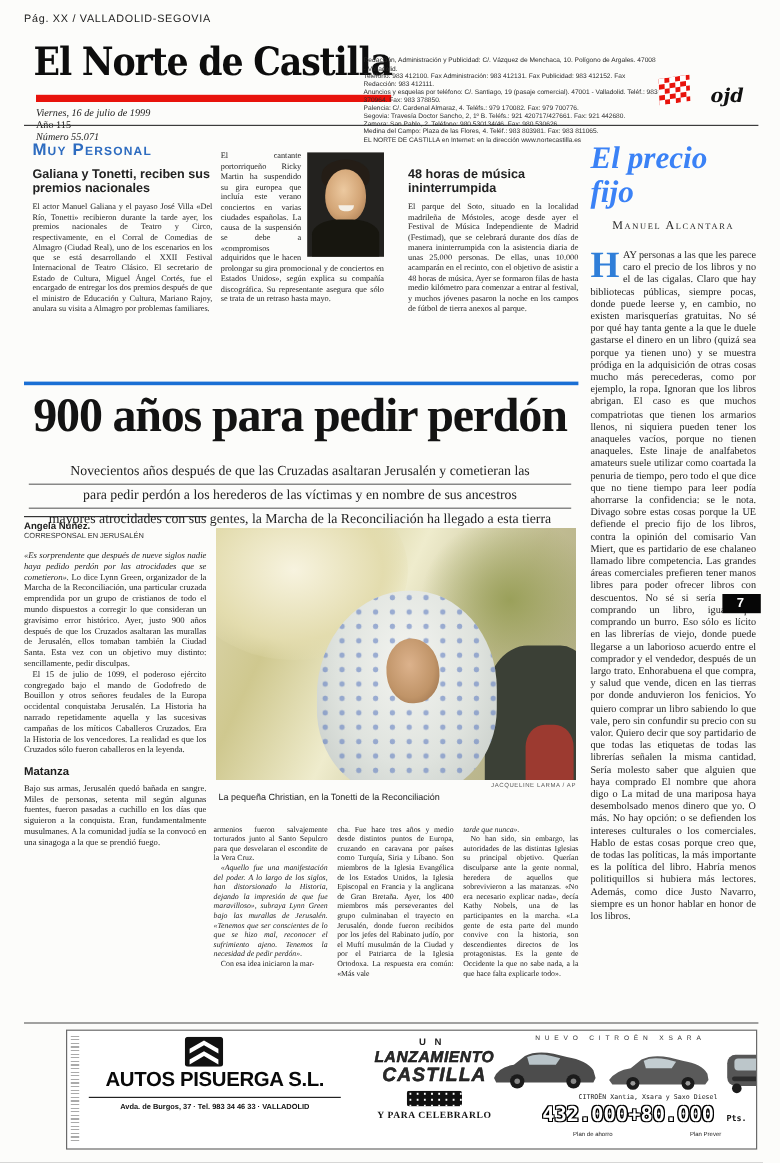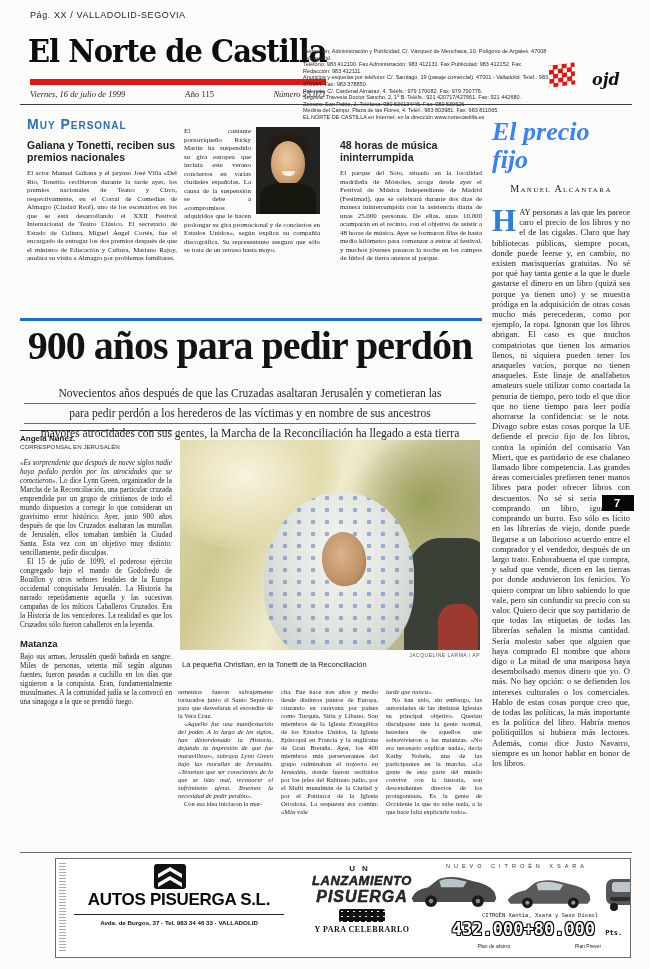--- a/index.html
+++ b/index.html
@@ -4,26 +4,26 @@
 <style>
   * { margin:0; padding:0; box-sizing:border-box; }
   html,body { background:#9a9a9a; }
   .page {
     position:relative; width:650px; height:969px; background:#fcfcfa;
     font-family:"Liberation Serif", serif; color:#1c1c1c; overflow:hidden;
   }
   .abs { position:absolute; }
 
   
-  .folio { left:30px; top:10px; font-family:"Liberation Sans",sans-serif; font-size:9px; letter-spacing:.6px; color:#222; }
+  .folio { left:20px; top:10px; font-family:"Liberation Sans",sans-serif; font-size:9px; letter-spacing:.6px; color:#222; }
   .masthead { left:28px; top:36px; width:298px; text-align:center; font-family:"DejaVu Serif",serif;
               font-weight:bold; font-size:29px; transform:scaleY(1.12); transform-origin:center bottom;
               letter-spacing:-1px; color:#0d0d0d; white-space:nowrap; }
   .red-bar { left:30px; top:79px; width:296px; height:6px; }
-  .dateline { left:30px; top:89px; width:296px; display:flex; justify-content:space-between; font-size:8.5px; color:#222; }
+  .dateline { left:30px; top:89px; width:296px; display:flex; font-size:8.5px; color:#222;flex-direction:column; }
   .dateline .it { font-style:italic; }
   .contact { left:303px; top:48px; width:246px; font-family:"Liberation Sans",sans-serif; font-size:5.5px; line-height:6.6px; color:#2a2a2a; }
   .checker { left:549px; top:64px; width:26px; height:22px;
              background:conic-gradient(#e8130c 0 25%, #fff 0 50%, #e8130c 0 75%, #fff 0);
              background-size:9px 9px; transform:rotate(-8deg) skewX(-6deg); }
   .ojd { left:592px; top:70px; font-family:"DejaVu Serif",serif; font-style:italic; font-weight:bold; font-size:16px; color:#111; }
   .header-rule { left:20px; top:104px; width:612px; height:1px; background:#3c3c3c; }
 
   
   .mp-title { left:27px; top:116px; font-family:"Liberation Sans",sans-serif; font-weight:bold; font-size:14px;
@@ -241,21 +241,21 @@
         <path d="M4 19 L16 12 L28 19 L28 23 L16 16 L4 23 Z" fill="#fff"></path>
       </svg>
     </div>
     <div class="ad-dealer">AUTOS PISUERGA S.L.</div>
     <div class="ad-dealer-rule"></div>
     <div class="ad-address">Avda. de Burgos, 37 · Tel. 983 34 46 33 · VALLADOLID</div>
 
     <div class="ad-center">
       <div class="ad-un">UN</div>
       <div class="ad-lanz">LANZAMIENTO</div>
-      <div class="ad-estelar">PISUERGA</div>
+      <div class="ad-estelar">CASTILLA</div>
       <div class="ad-badge"></div>
       <div class="ad-celebr">Y PARA CELEBRARLO</div>
     </div>
 
     <div class="ad-nuevo">NUEVO CITROËN XSARA</div>
 
     <div class="ad-car" style="left:352px; top:13px;">
       <svg width="92" height="38" viewBox="0 0 100 40" xmlns="http://www.w3.org/2000/svg">
         <path d="M4 28 Q8 18 22 16 L32 8 Q42 3 58 6 L70 9 Q88 12 94 21 L96 28 L94 32 L6 32 Z" fill="#4c4c4c"></path>
         <path d="M34 9 Q42 5 56 8 L64 10 L60 16 L36 16 Z" fill="#b9c4c9"></path>

